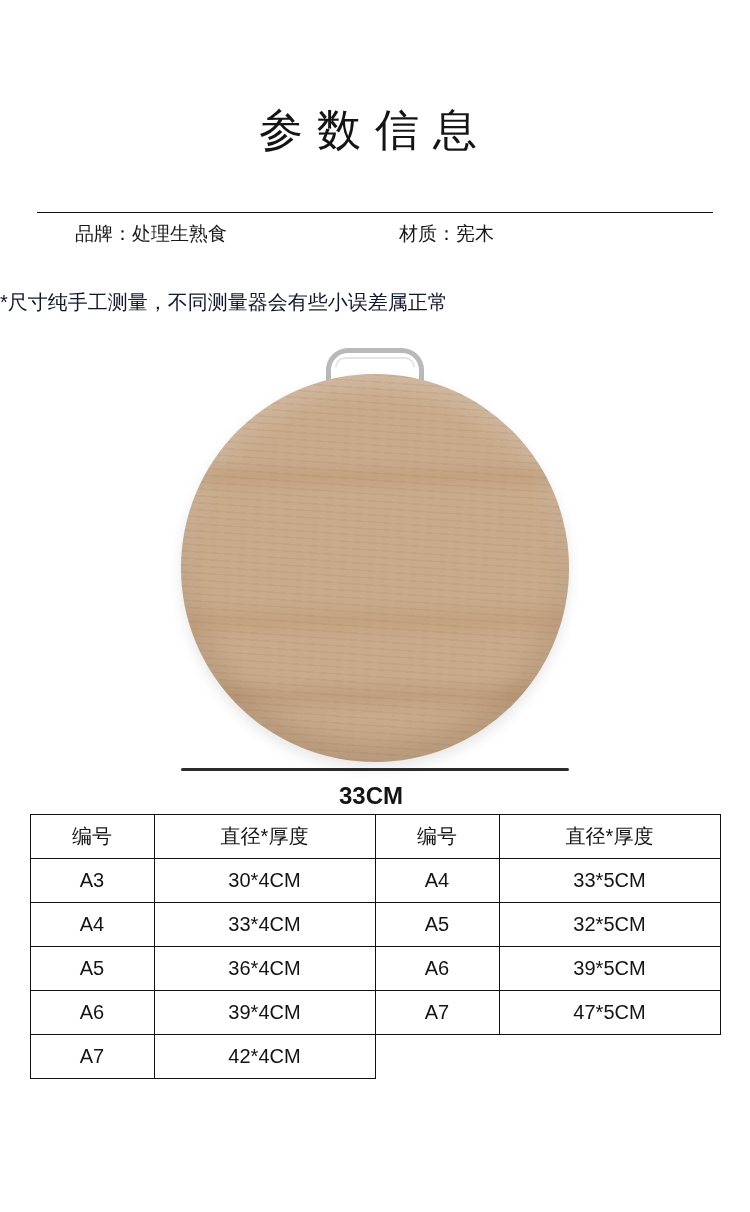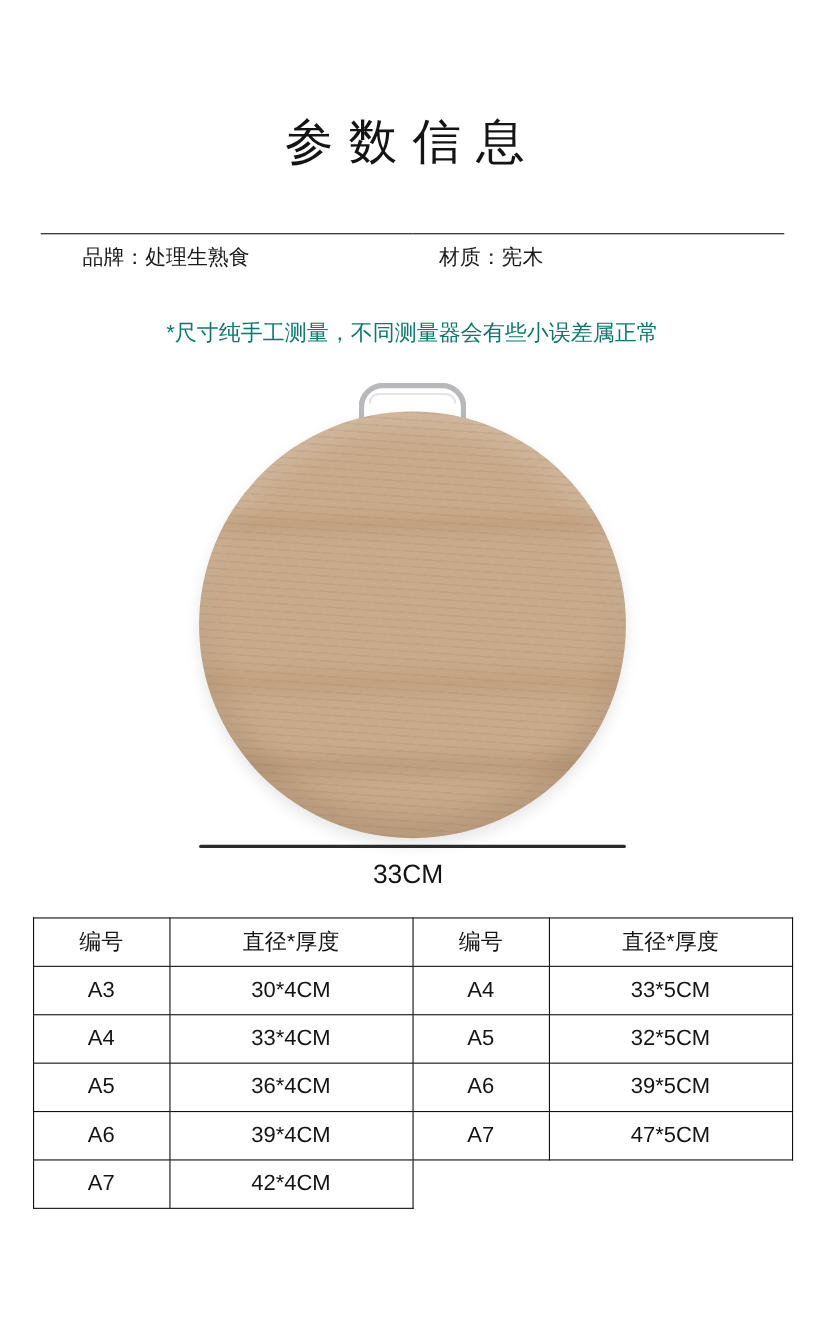--- a/index.html
+++ b/index.html
@@ -48,32 +48,33 @@
     border-top: 1.5px solid #111;
     border-bottom: 1.5px solid #111;
     vertical-align: middle;
     white-space: nowrap;
   }
   .spec-table tr.first td { border-bottom: none; }
   .spec-table tr.second td { border-top: 1.5px solid #111; }
   .spec-table td.right-cell { padding-left: 24px; }
 
   .note {
-    text-align: center;
+    text-align: left;
     font-size: 20px;
     margin-top: 34px;
-    color: #0f766e;
+    color: #0f172a;
   }
 
   
   .product {
     position: relative;
     width: 742px;
     height: 470px;
     margin-top: 24px;
+    font-weight: bold;
   }
 
   .handle {
     position: absolute;
     left: 326px;
     top: 8px;
     width: 98px;
     height: 40px;
     border: 5px solid #b9b9bb;
     border-bottom: none;
@@ -192,21 +193,21 @@
     right: 0;
     top: 442px;
     text-align: center;
     font-size: 24px;
     color: #141414;
   }
 
   
   .size-table {
     width: 690px;
-    margin: 24px auto 0 auto;
+    margin: 4px auto 0 auto;
     border-collapse: collapse;
     table-layout: fixed;
     padding-left: 40px;
   }
   .size-table td {
     border: 1.5px solid #111;
     height: 41px;
     text-align: center;
     font-size: 20px;
     color: #141414;

